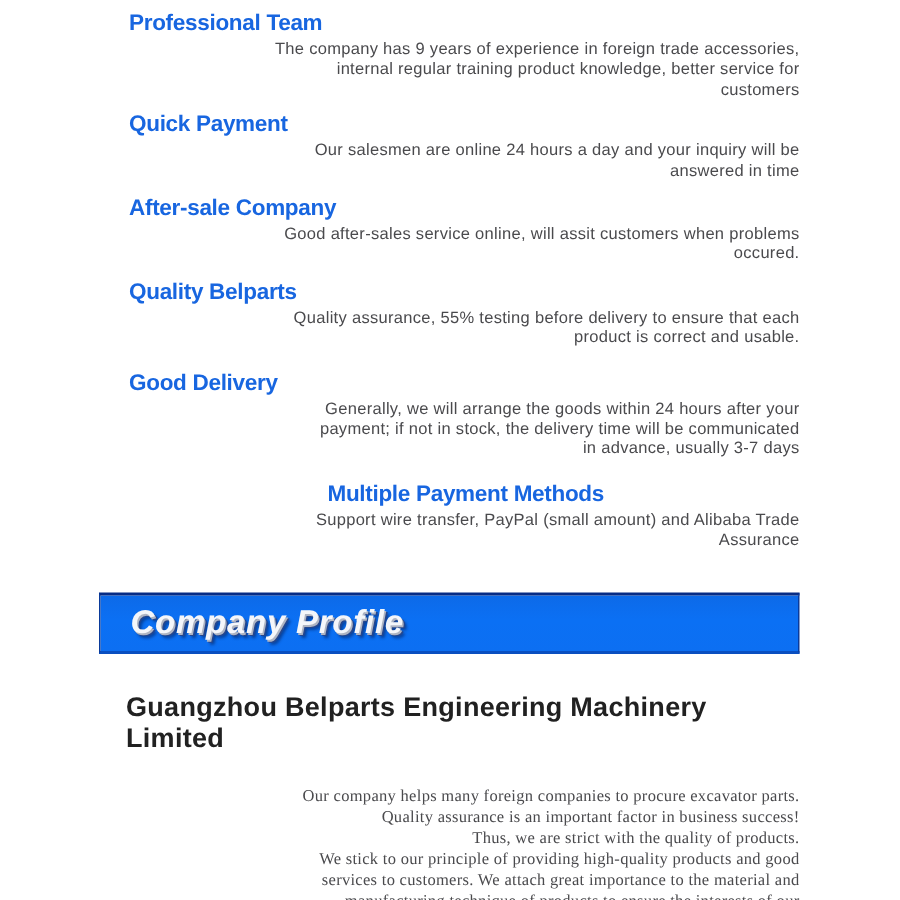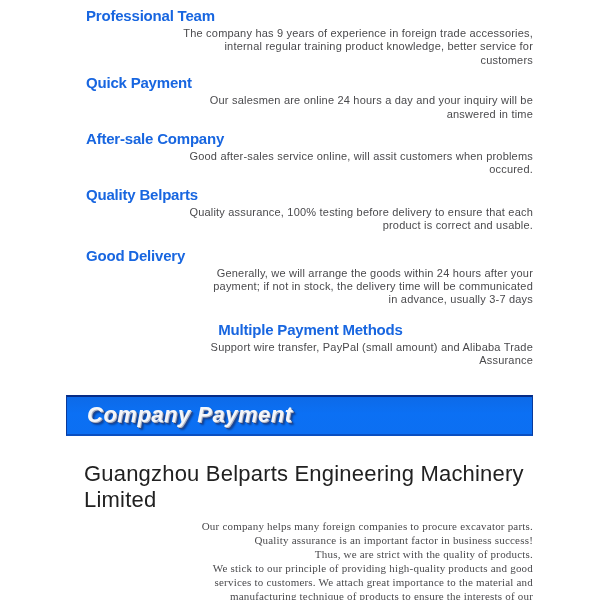--- a/index.html
+++ b/index.html
@@ -56,25 +56,25 @@
     font-style: italic;
     letter-spacing: 0.5px;
     color: #f4f6fa;
     text-shadow:
       1px 1px 0 #aeb4c2,
       2px 2px 0 #24468e,
       3px 3px 2px rgba(0, 10, 50, 0.45);
   }
   .company { padding-left: 17px; margin-top: 25px; }
   .company h3 {
-    font-size: 22px;
-    font-weight: normal;
+    font-size: 18px;
+    font-weight: bold;
     letter-spacing: 0.2px;
     color: #212121;
-    margin-bottom: 6px;
+    margin-bottom: 21px;
     padding-left: 1px;
   }
   .company p { line-height: 14px; font-family: Liberation Serif, serif; }
 </style>
 </head>
 <body>
 
 <div class="canvas">
   <div class="content">
 
@@ -92,39 +92,39 @@
     </section>
 
     <section class="feature gap-md">
       <h2>After-sale Company</h2>
       <p>Good after-sales service online, will assit customers when problems
 occured.</p>
     </section>
 
     <section class="feature gap-md">
       <h2>Quality Belparts</h2>
-      <p>Quality assurance, 100% testing before delivery to ensure that each
+      <p>Quality assurance, 55% testing before delivery to ensure that each
  product is correct and usable.</p>
     </section>
 
     <section class="feature gap-lg">
       <h2>Good Delivery</h2>
       <p>Generally, we will arrange the goods within 24 hours after your
 payment; if not in stock, the delivery time will be communicated
 in advance, usually 3-7 days</p>
     </section>
 
     <section class="feature gap-lg">
       <h2 class="indent">Multiple Payment Methods</h2>
       <p>Support wire transfer, PayPal (small amount) and Alibaba Trade
 Assurance</p>
     </section>
 
     <div class="banner">
-      <span class="banner-title">Company Payment</span>
+      <span class="banner-title">Company Profile</span>
     </div>
 
     <section class="company">
       <h3>Guangzhou Belparts Engineering Machinery Limited</h3>
       <p>Our company helps many foreign companies to procure excavator parts.
 Quality assurance is an important factor in business success!
 Thus, we are strict with the quality of products.
 We stick to our principle of providing high-quality products and good
 services to customers. We attach great importance to the material and
 manufacturing technique of products to ensure the interests of our

